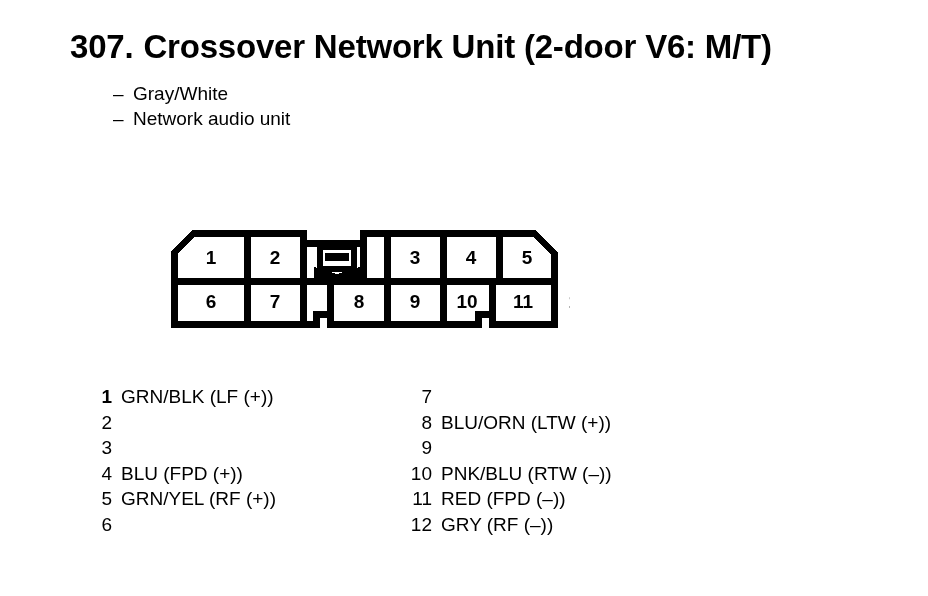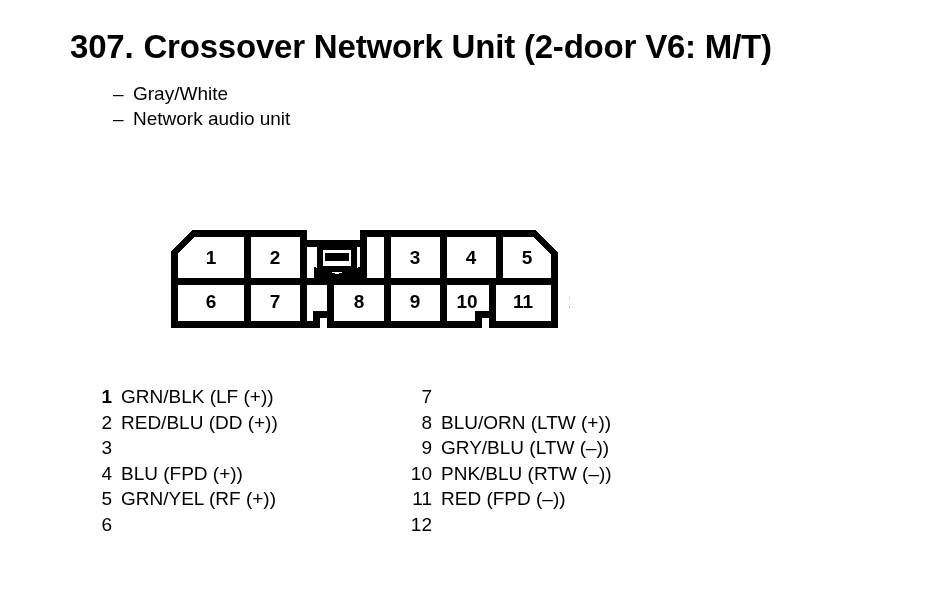--- a/index.html
+++ b/index.html
@@ -176,21 +176,20 @@
 
 <div id="legend">
 
   <div class="legend-col" id="legend-left">
     <div class="legend-row first">
       <span class="pin-no">1</span>
       <span class="pin-desc">GRN/BLK (LF (+))</span>
     </div>
     <div class="legend-row">
       <span class="pin-no">2</span>
-      <span class="pin-desc">RED/BLU (DD (+))</span>
     </div>
     <div class="legend-row">
       <span class="pin-no">3</span>
     </div>
     <div class="legend-row">
       <span class="pin-no">4</span>
       <span class="pin-desc">BLU (FPD (+))</span>
     </div>
     <div class="legend-row">
       <span class="pin-no">5</span>
@@ -204,28 +203,28 @@
   <div class="legend-col" id="legend-right">
     <div class="legend-row">
       <span class="pin-no">7</span>
     </div>
     <div class="legend-row">
       <span class="pin-no">8</span>
       <span class="pin-desc">BLU/ORN (LTW (+))</span>
     </div>
     <div class="legend-row">
       <span class="pin-no">9</span>
-      <span class="pin-desc">GRY/BLU (LTW (–))</span>
     </div>
     <div class="legend-row">
       <span class="pin-no">10</span>
       <span class="pin-desc">PNK/BLU (RTW (–))</span>
     </div>
     <div class="legend-row">
       <span class="pin-no">11</span>
       <span class="pin-desc">RED (FPD (–))</span>
     </div>
     <div class="legend-row">
       <span class="pin-no">12</span>
+      <span class="pin-desc">GRY (RF (–))</span>
     </div>
   </div>
 
 </div>
 
 </body></html>

